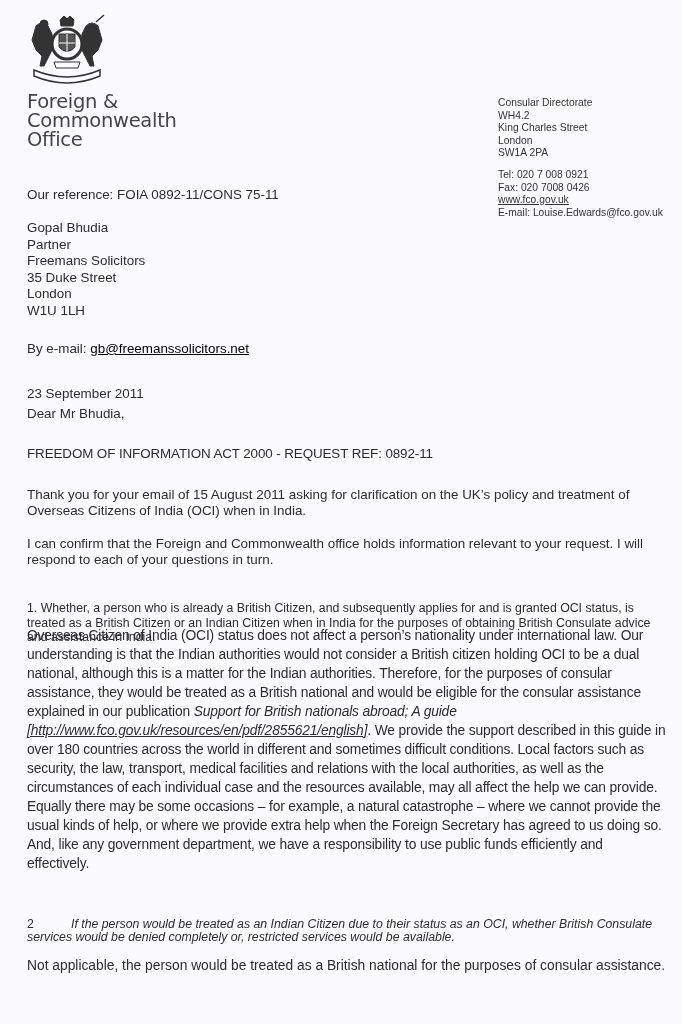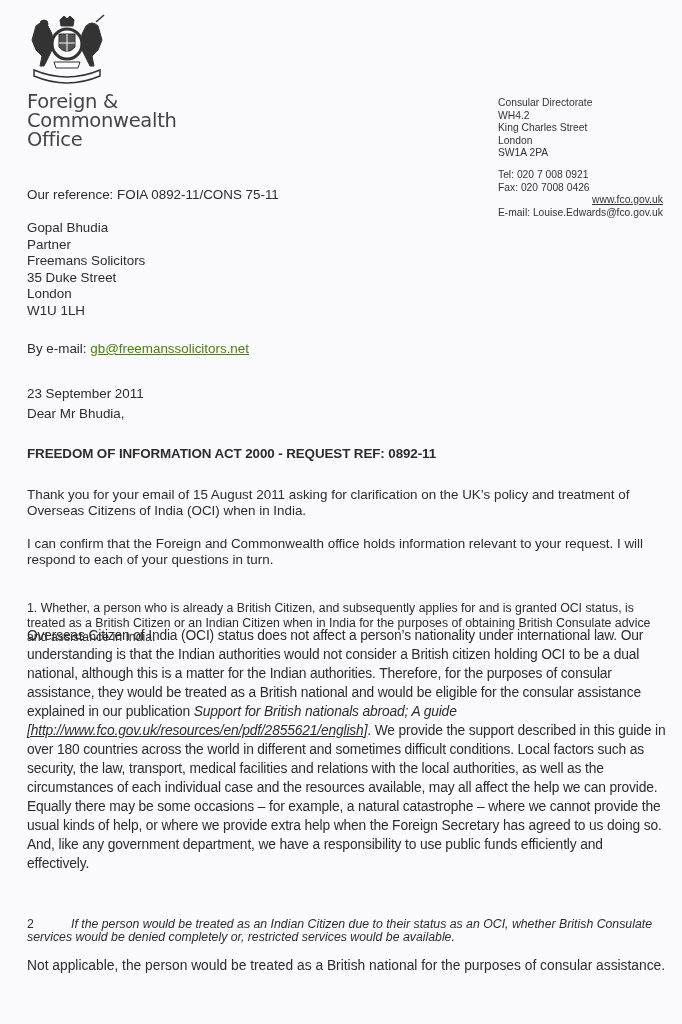--- a/index.html
+++ b/index.html
@@ -17,32 +17,32 @@
     font-size: 19.5px; line-height: 19px; color: #444; letter-spacing: -0.3px;
     font-weight: normal;
   }
   .org-name div { white-space: nowrap; }
   .dept-addr {
     position: absolute; left: 498px; top: 97px;
     font-size: 10.3px; line-height: 12.6px; color: #333;
   }
   .dept-addr .bold { font-weight: normal; }
   .dept-addr .gap { height: 9px; }
-  .dept-addr .link { text-decoration: underline; text-align: right; }
+  .dept-addr .link { text-decoration: underline; }
   .body-text {
     position: absolute; left: 27px; font-size: 13.4px; line-height: 16.2px;
     color: #2c2c2c; width: 640px;
   }
   .ref { top: 187px; }
   .recipient { top: 220px; line-height: 16.6px; }
   .byemail { top: 341px; }
-  .byemail .link { text-decoration: underline; color: #4d7c0f; }
+  .byemail .link { text-decoration: underline; color: #000000; }
   .date { top: 374px; margin-top: 12px; }
   .salutation { top: 406px; }
-  .heading { top: 446px; font-weight: bold; font-size: 13.4px; letter-spacing: -0.1px; }
+  .heading { top: 446px; font-weight: normal; font-size: 13.4px; letter-spacing: -0.1px; }
   .p1 { top: 487px; }
   .p2 { top: 536px; }
   .q1 { top: 586px; font-size: 12.3px; line-height: 14.6px; margin-top: 15px; }
   .a1 { top: 626px; font-size: 13.8px; line-height: 19px; letter-spacing: -0.15px; }
   .a1 .it { font-style: italic; }
   .a1 .ulink { font-style: italic; text-decoration: underline; }
   .q2 { top: 918px; font-style: italic; font-size: 12.3px; line-height: 13px; }
   .q2 .num { display: inline-block; width: 44px; font-style: normal; }
   .a2 { top: 958px; font-size: 13.8px; line-height: 16.6px; }
 </style>

